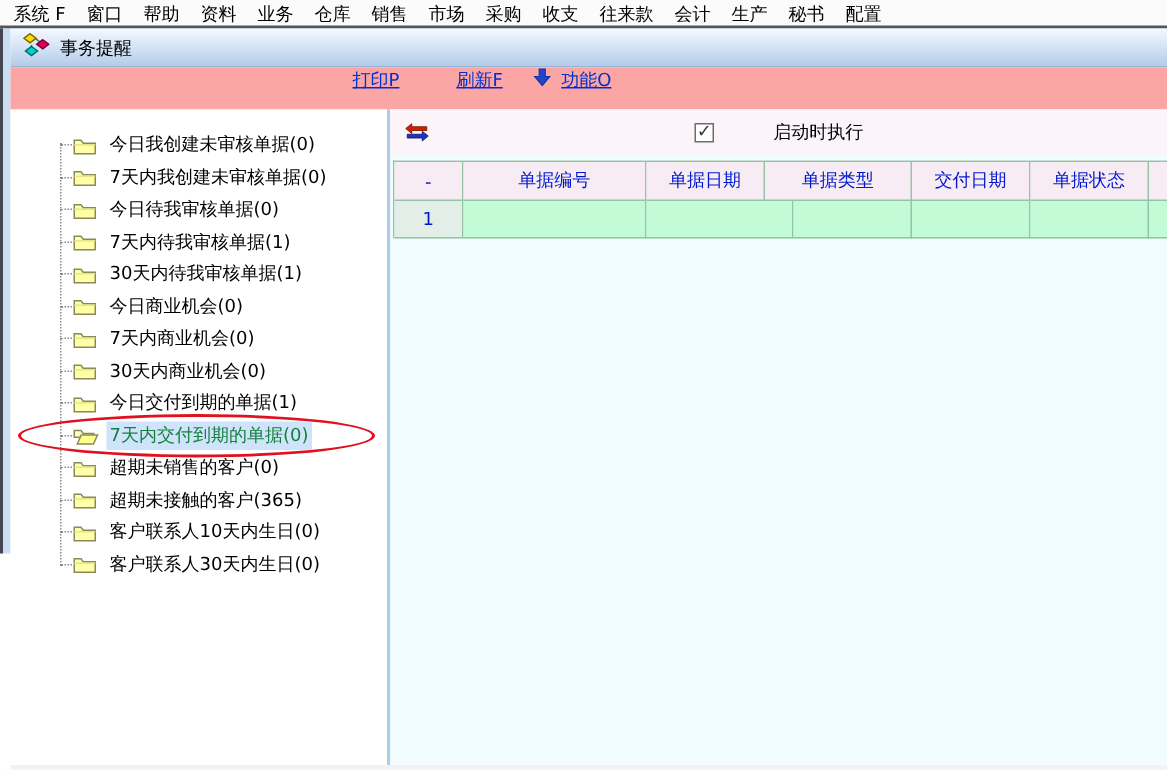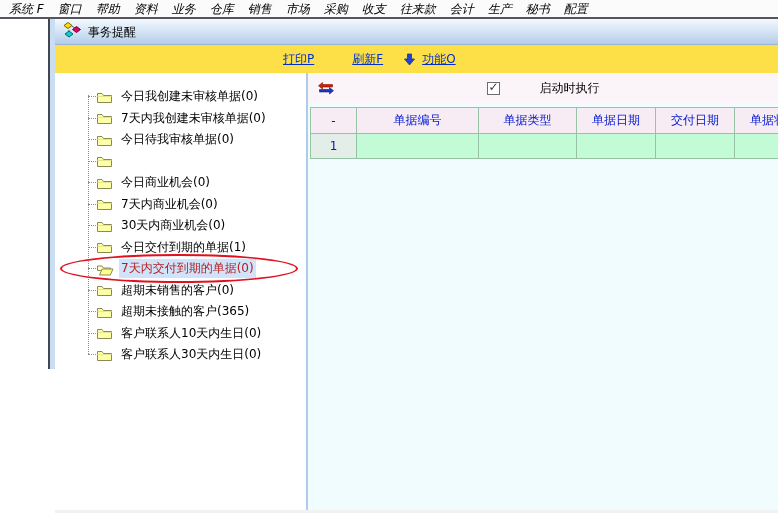--- a/index.html
+++ b/index.html
@@ -5,38 +5,38 @@
   * { box-sizing: border-box; }
   html,body { margin:0; padding:0; }
   body {
     width:778px; height:513px; overflow:hidden; background:#fff;
     font-family:"DejaVu Sans","Liberation Sans",sans-serif;
     font-size:12px; color:#000;
   }
   .window { position:relative; width:778px; height:513px; }
 
   
-  .menu-bar { height:17px; display:flex; align-items:center; background:#fbfbfb; padding-left:2px;font-style:italic; }
+  .menu-bar { height:17px; display:flex; align-items:center; background:#fbfbfb; padding-left:2px; }
   .menu-item { padding:1px 7px 0 7px; white-space:nowrap; cursor:default; }
   .menu-sep { height:2px; background:#55555f; }
 
   
-  .app { position:relative; height:350px; border-left:2px solid #45454f;margin-left:48px; }
+  .app { position:relative; height:350px; border-left:2px solid #45454f; }
   .app-inner { position:relative; height:100%; border-left:5px solid #c9def2; }
 
   
   .title-bar {
     height:26px; display:flex; align-items:center; gap:7px; padding-left:8px;
     background:linear-gradient(180deg,#f3f8fd 0%,#d8e6f5 45%,#b4cce9 100%);
     border-bottom:1px solid #9ab4d4;
   }
   .title-text { padding-top:1px; }
 
   
-  .toolbar { height:28px; background:#fde047; display:flex; align-items:center; padding-left:228px; }
+  .toolbar { height:28px; background:#fca5a5; display:flex; align-items:flex-start; padding-left:228px; }
   .link { color:#0030cc; text-decoration:underline; cursor:pointer; white-space:nowrap; }
   .lnk-print { margin-right:38px; }
   .lnk-refresh { margin-right:20px; }
   .arrow-icon { margin-right:6px; display:flex; }
 
   
   .content { display:flex; height:440px; border-bottom:3px solid #f2f2f2; }
   .left-panel { width:251px; background:#fff; position:relative; overflow:hidden; }
   .v-divider { width:2px; background:#aecbeb; }
   .right-panel { flex:1; background:#f0fcfe; overflow:hidden; position:relative; }
@@ -48,21 +48,21 @@
 
   .show-zero-row { margin:24px 0 0 60px; }
 
   
   .tree { margin-top:13px; position:relative; }
   .tree::before { content:''; position:absolute; left:33px; top:9px; bottom:12px; border-left:1px dotted #8b8b8b; }
   .tree-row { height:21.5px; display:flex; align-items:center; position:relative; cursor:pointer; }
   .conn { width:8px; border-top:1px dotted #8b8b8b; margin-left:33px; flex:none; }
   .folder { width:18px; height:15px; flex:none; display:flex; align-items:center; }
   .tree-label { margin-left:5px; white-space:nowrap; padding:1px 2px; }
-  .tree-row.selected .tree-label { background:#cfe4fb; color:#b91c1c;text-align:right; }
+  .tree-row.selected .tree-label { background:#cfe4fb; color:#15803d;text-align:right; }
   .red-ellipse {
     position:absolute; left:5px; top:-4px; width:238px; height:29px;
     border:2px solid #e0101e; border-radius:50%; pointer-events:none; z-index:5;
   }
 
   
   .right-top { height:30px; background:#fbf5fa; position:relative; display:flex; align-items:center; }
   .swap-wrap { position:absolute; left:10px; display:flex; }
   .startup-row { margin:0 auto;gap:40px; }
 
@@ -161,20 +161,31 @@
                 <span class="tree-label">今日待我审核单据(0)</span>
               </div>
               <div class="tree-row">
                 <span class="conn"></span>
                 <span class="folder">
                   <svg width="17" height="14" viewBox="0 0 17 14">
                     <path d="M1.5 3.5 h4.5 l1.5 2 h8 v7 h-14 Z" fill="#ffffa6" stroke="#8a8a58" stroke-width="1"></path>
                     <path d="M1.5 6.5 h14" stroke="#e6e68a" stroke-width="1"></path>
                   </svg>
                 </span>
+                <span class="tree-label">7天内待我审核单据(1)</span>
+              </div>
+              <div class="tree-row">
+                <span class="conn"></span>
+                <span class="folder">
+                  <svg width="17" height="14" viewBox="0 0 17 14">
+                    <path d="M1.5 3.5 h4.5 l1.5 2 h8 v7 h-14 Z" fill="#ffffa6" stroke="#8a8a58" stroke-width="1"></path>
+                    <path d="M1.5 6.5 h14" stroke="#e6e68a" stroke-width="1"></path>
+                  </svg>
+                </span>
+                <span class="tree-label">30天内待我审核单据(1)</span>
               </div>
               <div class="tree-row">
                 <span class="conn"></span>
                 <span class="folder">
                   <svg width="17" height="14" viewBox="0 0 17 14">
                     <path d="M1.5 3.5 h4.5 l1.5 2 h8 v7 h-14 Z" fill="#ffffa6" stroke="#8a8a58" stroke-width="1"></path>
                     <path d="M1.5 6.5 h14" stroke="#e6e68a" stroke-width="1"></path>
                   </svg>
                 </span>
                 <span class="tree-label">今日商业机会(0)</span>
@@ -275,22 +286,22 @@
             </span>
             <div class="cb-row startup-row">
               <span class="cb on"></span>
               <span>启动时执行</span>
             </div>
           </div>
           <div class="grid" style="margin-top:4px">
             <div class="grid-row">
                 <div class="cell head" style="width: 46px;">-</div>
                 <div class="cell head" style="width: 122px;">单据编号</div>
+                <div class="cell head" style="width: 79px;">单据日期</div>
                 <div class="cell head" style="width: 98px;">单据类型</div>
-                <div class="cell head" style="width: 79px;">单据日期</div>
                 <div class="cell head" style="width: 79px; text-align: right;">交付日期</div>
                 <div class="cell head" style="width: 79px; text-align: center;">单据状态</div>
                 <div class="cell head" style="width: 60px;"></div>
               </div>
             <div class="grid-rows">
                 <div class="grid-row">
                   <div class="cell num" style="width: 46px;">1</div>
                   <div class="cell data" style="width: 122px;"></div>
                   <div class="cell data" style="width: 98px;"></div>
                   <div class="cell data" style="width: 79px;"></div>

